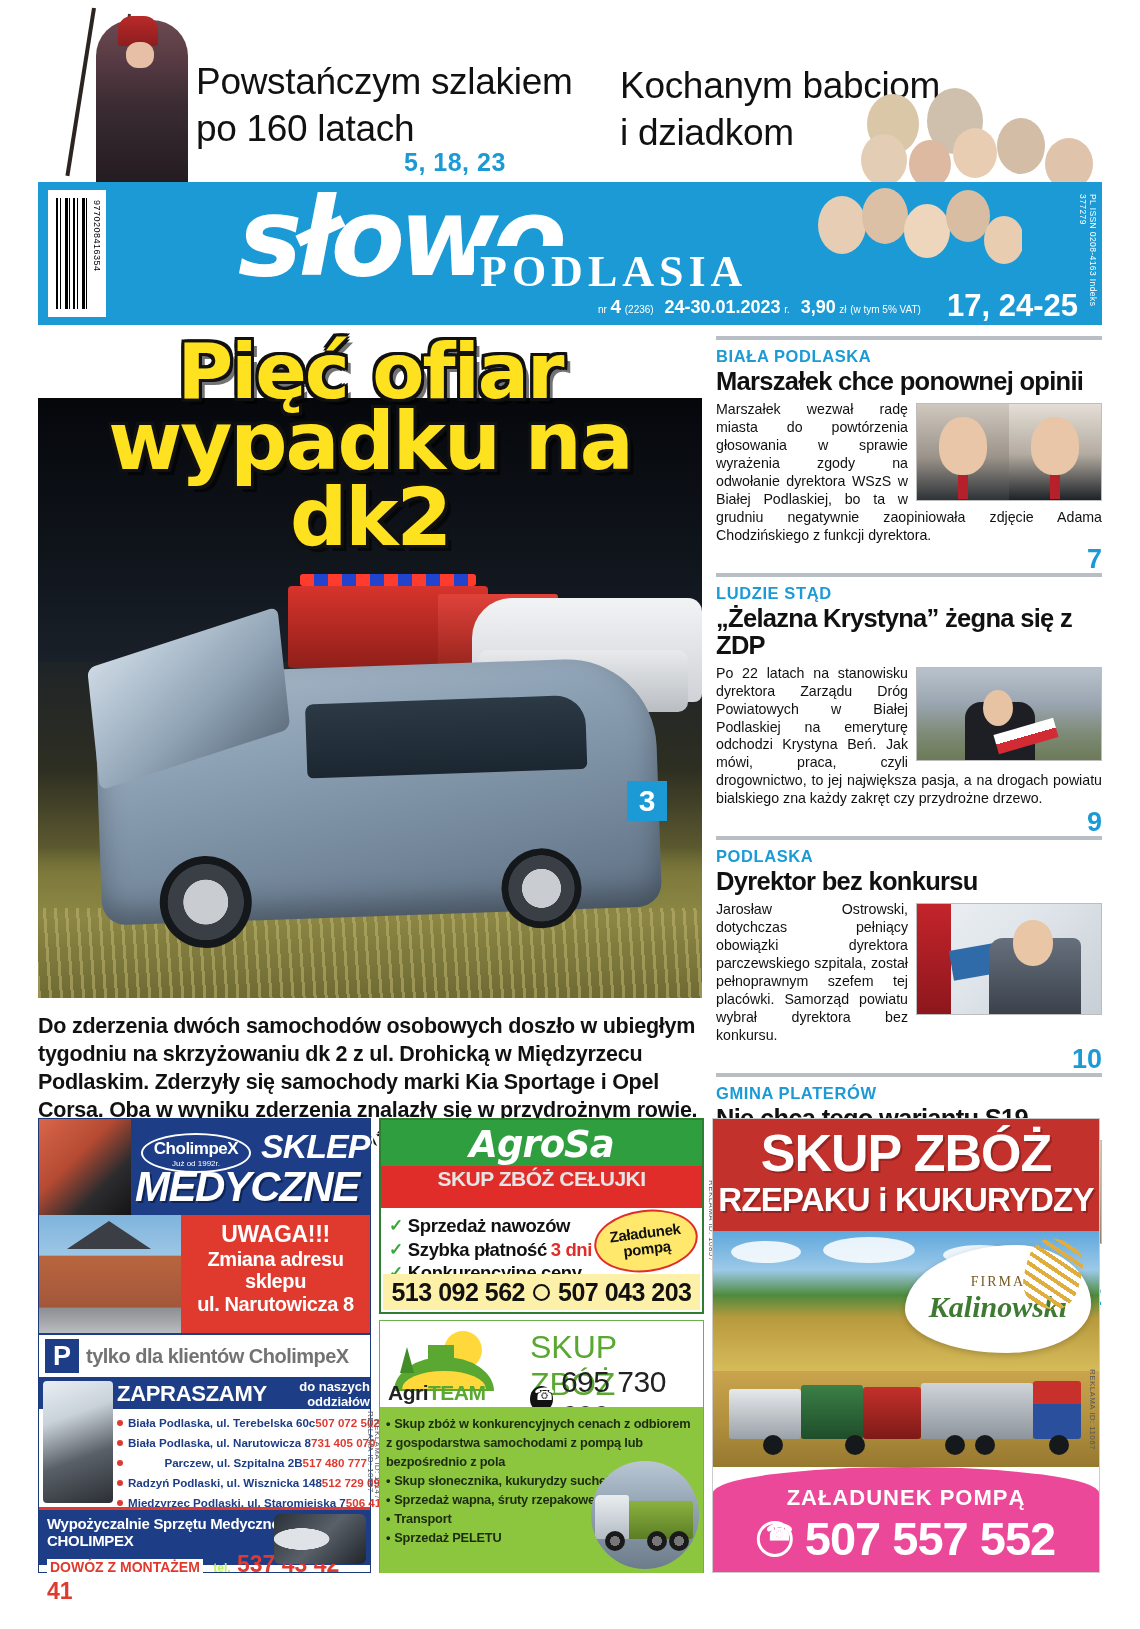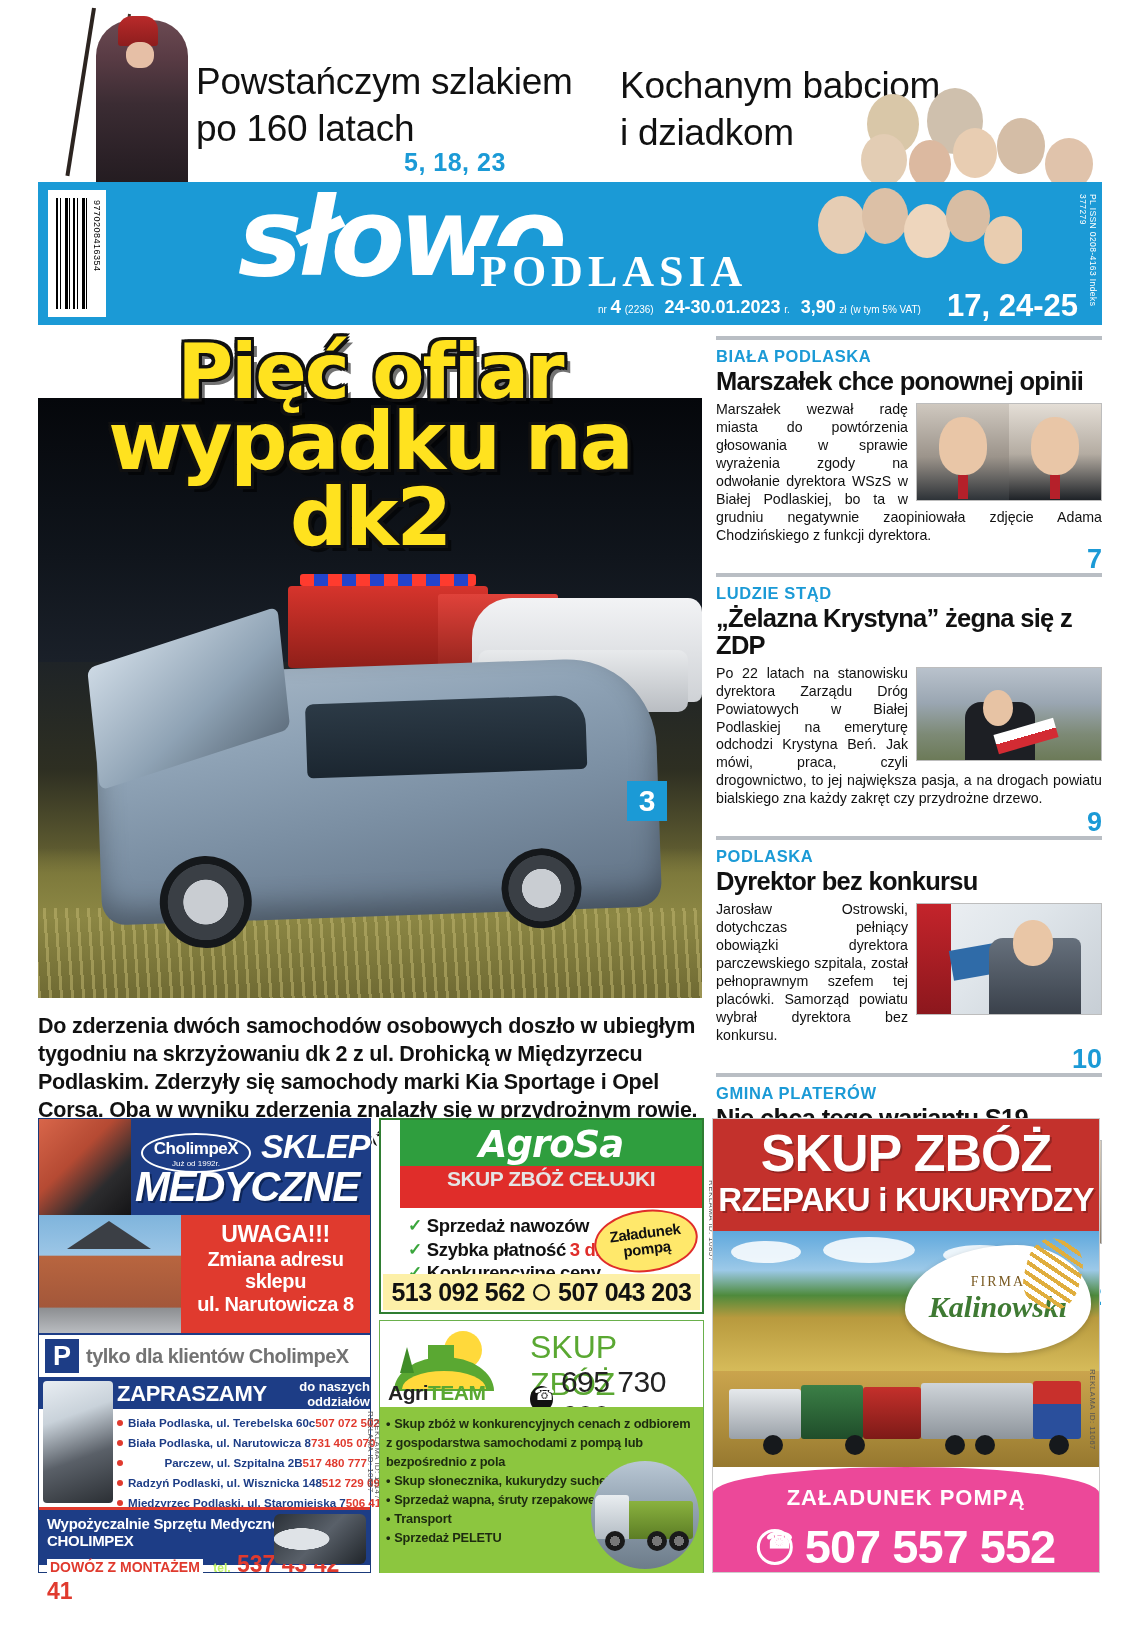--- a/index.html
+++ b/index.html
@@ -337,21 +337,21 @@
   .ch-foot-tel { color:#e03a2e; font-size:23px; font-weight:bold; margin-left:6px; }
   .ch-foot-tel .tl { font-size:12px; color:#bef264; }
   .ch-chair { position:absolute; right:4px; top:4px; width:92px; height:50px;
     background: radial-gradient(ellipse at 30% 50%, #dfe3e7 0 30%, rgba(0,0,0,0) 31%),
                 linear-gradient(135deg,#2b3138 0%,#596069 50%,#20252a 100%);
     border-radius:6px; }
 
   
   .ad-agrosa {
     position: absolute; left: 341px; top: 0; width: 325px; height: 196px;
-    border: 2px solid #2f7d32; background: #ffffff; padding-left: 19px;
+    border: 2px solid #2f7d32; background: #ffffff;
   }
   .ag-green { height: 46px; background: #2f9e3e; position: relative; }
   .ag-name { position:absolute; left:50%; top:3px; transform:translateX(-50%);
     font-size:37px; font-weight:bold; color:#fff; font-style:italic;
     letter-spacing:-1px; font-family:"DejaVu Sans", sans-serif; }
   .ag-red { height: 42px; background: #e02d2a; position: relative; }
   .ag-skup { position:absolute; left:50%; top:1px; transform:translateX(-50%);
     font-size:21px; font-weight:bold; color:#e5e5e5; letter-spacing:-0.5px;
     white-space:nowrap; }
   .ag-list { padding: 6px 0 0 8px; position: relative; }
@@ -445,21 +445,21 @@
     transform: rotate(14deg); border-radius:40%; }
   .ka-trucks { position:relative; height:96px;
     background: linear-gradient(180deg,#caa44d 0%,#b08f3d 55%,#96782f 100%); }
   .kt { position:absolute; border-radius:3px; }
   .ka-green { position:relative; height:107px; background:#ec4899;
     border-radius: 50% 50% 0 0 / 26px 26px 0 0; }
   .ka-zal { position:absolute; left:50%; top:18px; transform:translateX(-50%);
     font-size:22px; font-weight:bold; color:#fff; letter-spacing:1px; white-space:nowrap;}
   .ka-tel { position:absolute; left:50%; top:44px; transform:translateX(-50%);
     font-size:47px; font-weight:bold; color:#fff; letter-spacing:-1px;
-    display:flex; align-items:center; white-space:nowrap;margin-top:8px; }
+    display:flex; align-items:center; white-space:nowrap; }
   .ka-tel-ic { width:36px; height:36px; border-radius:50%; border:3px solid #fff;
     margin-right:12px; position:relative; }
   .ka-tel-ic:after { content:"\260E"; position:absolute; left:6px; top:-4px;
     color:#fff; font-size:22px; }
 
   .ad-id { position:absolute; writing-mode: vertical-rl; font-size:8px;
     color:#555; letter-spacing:0.4px; }
 </style>
 </head>
 <body>

